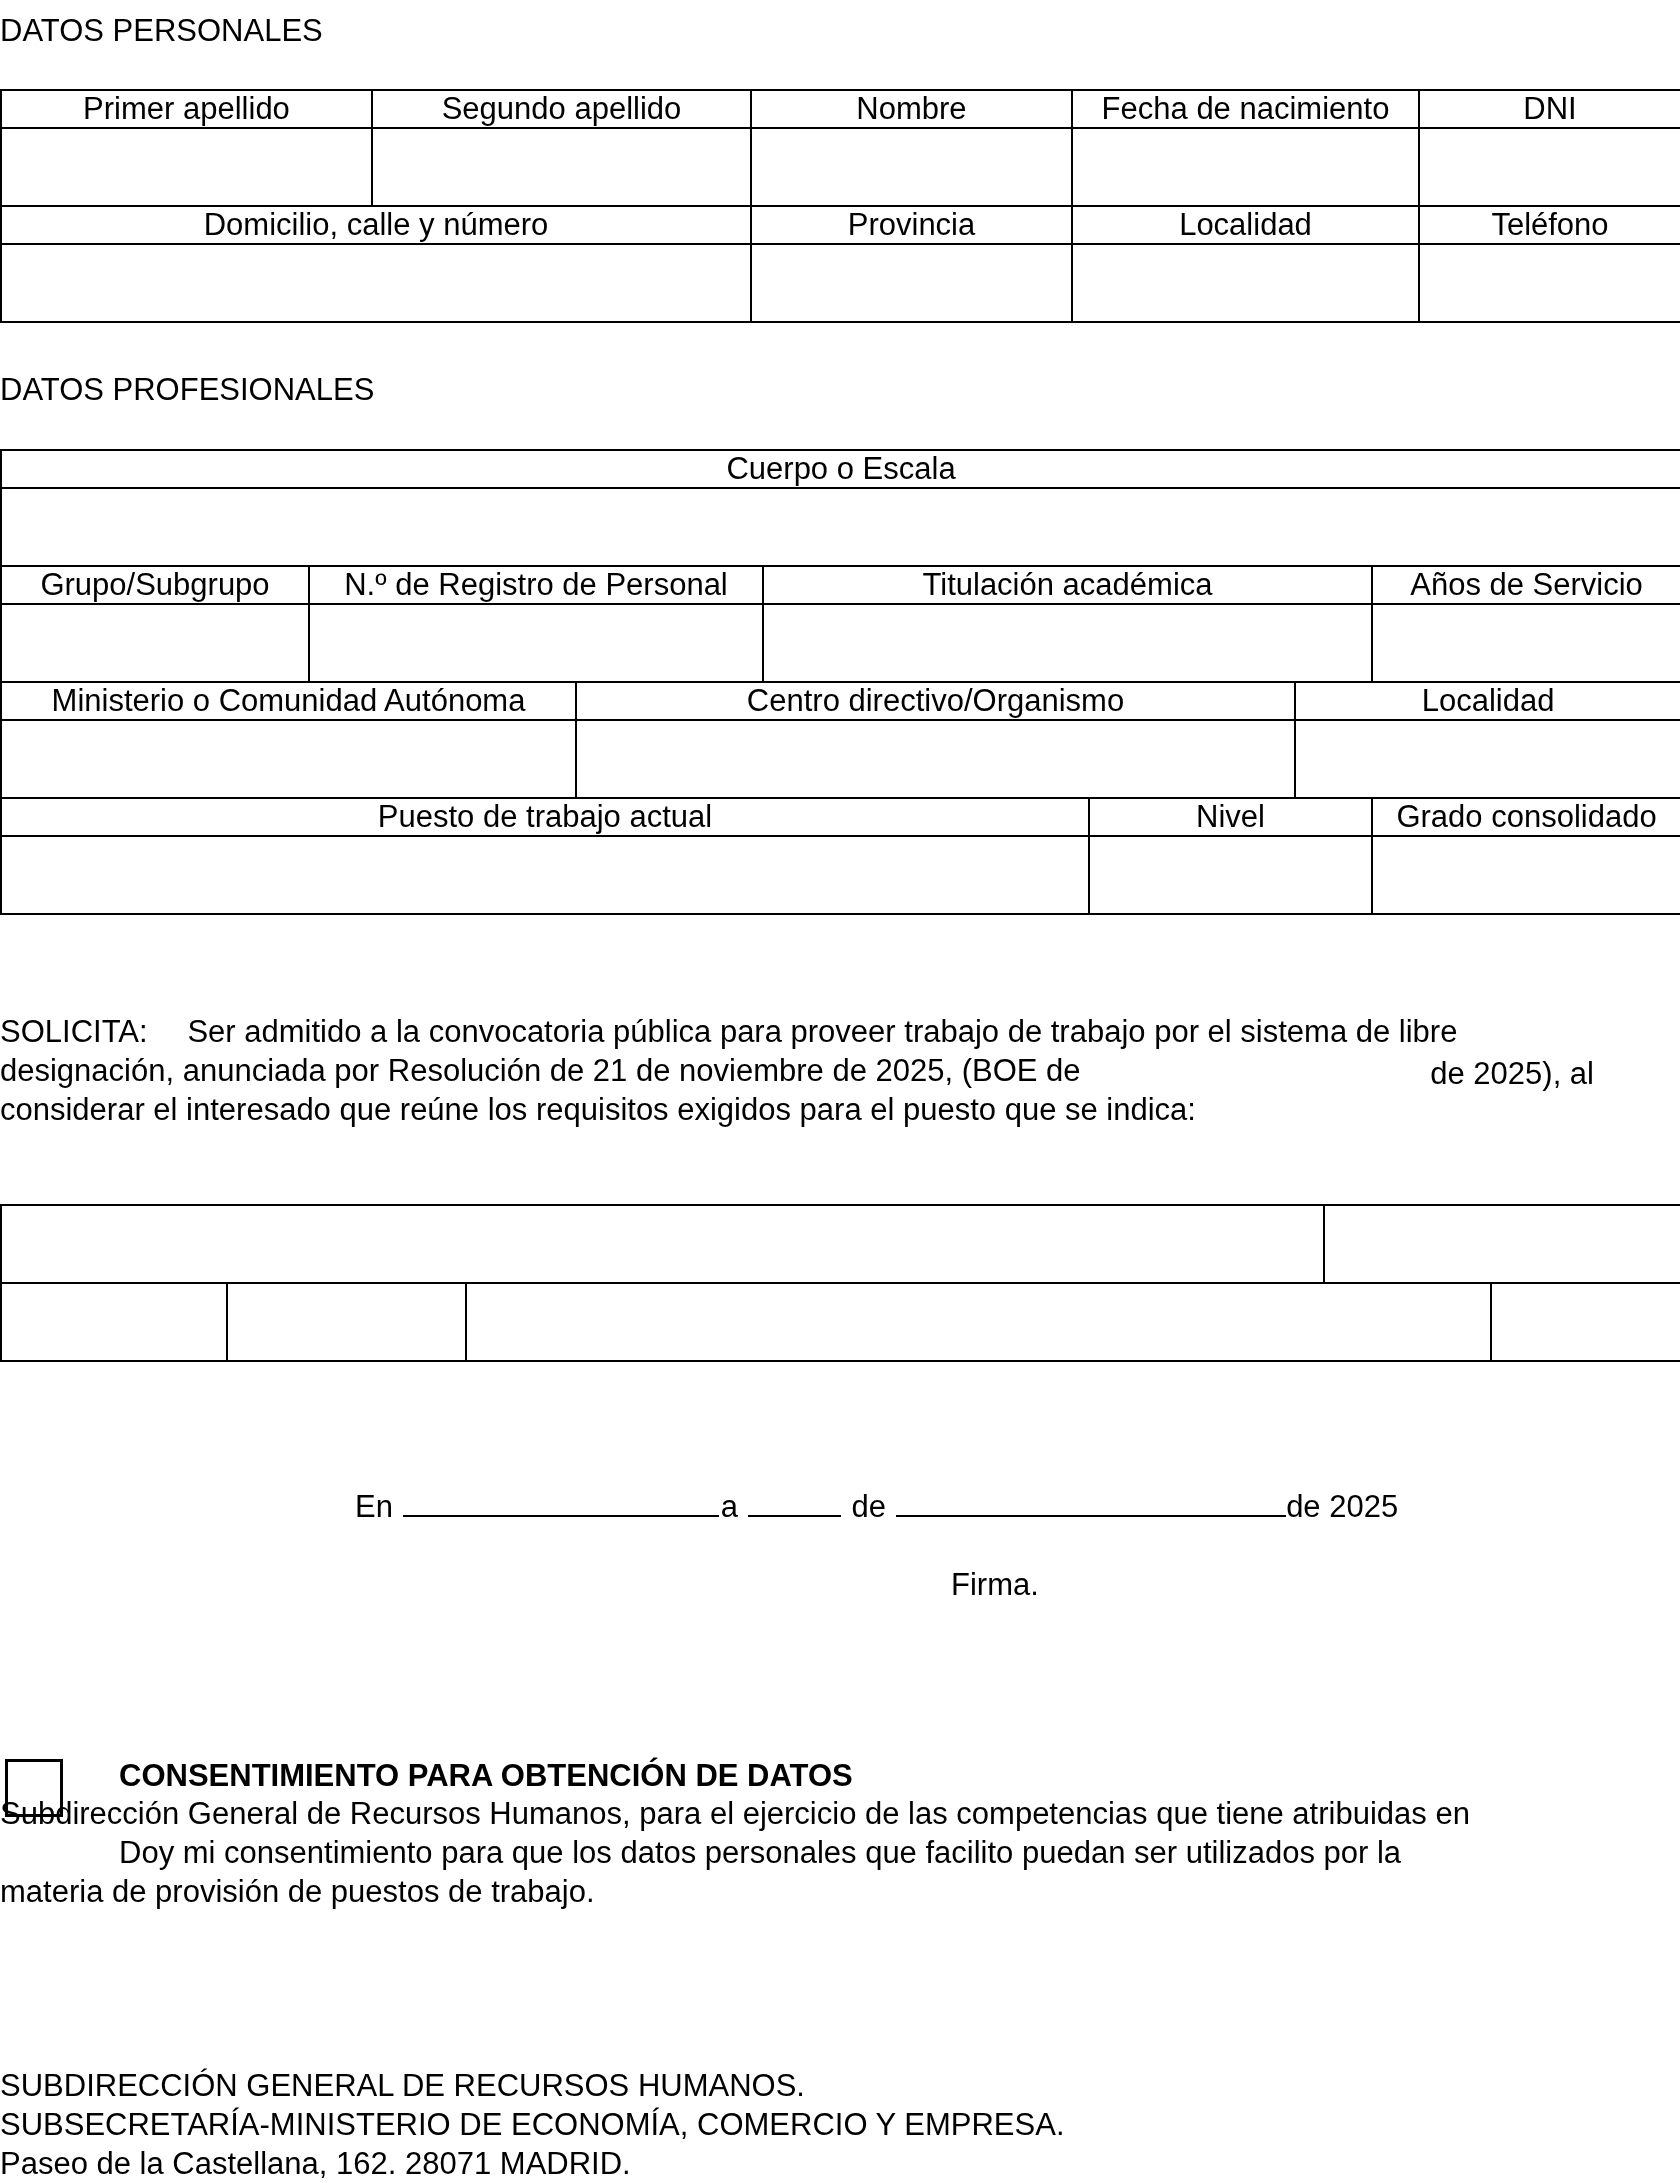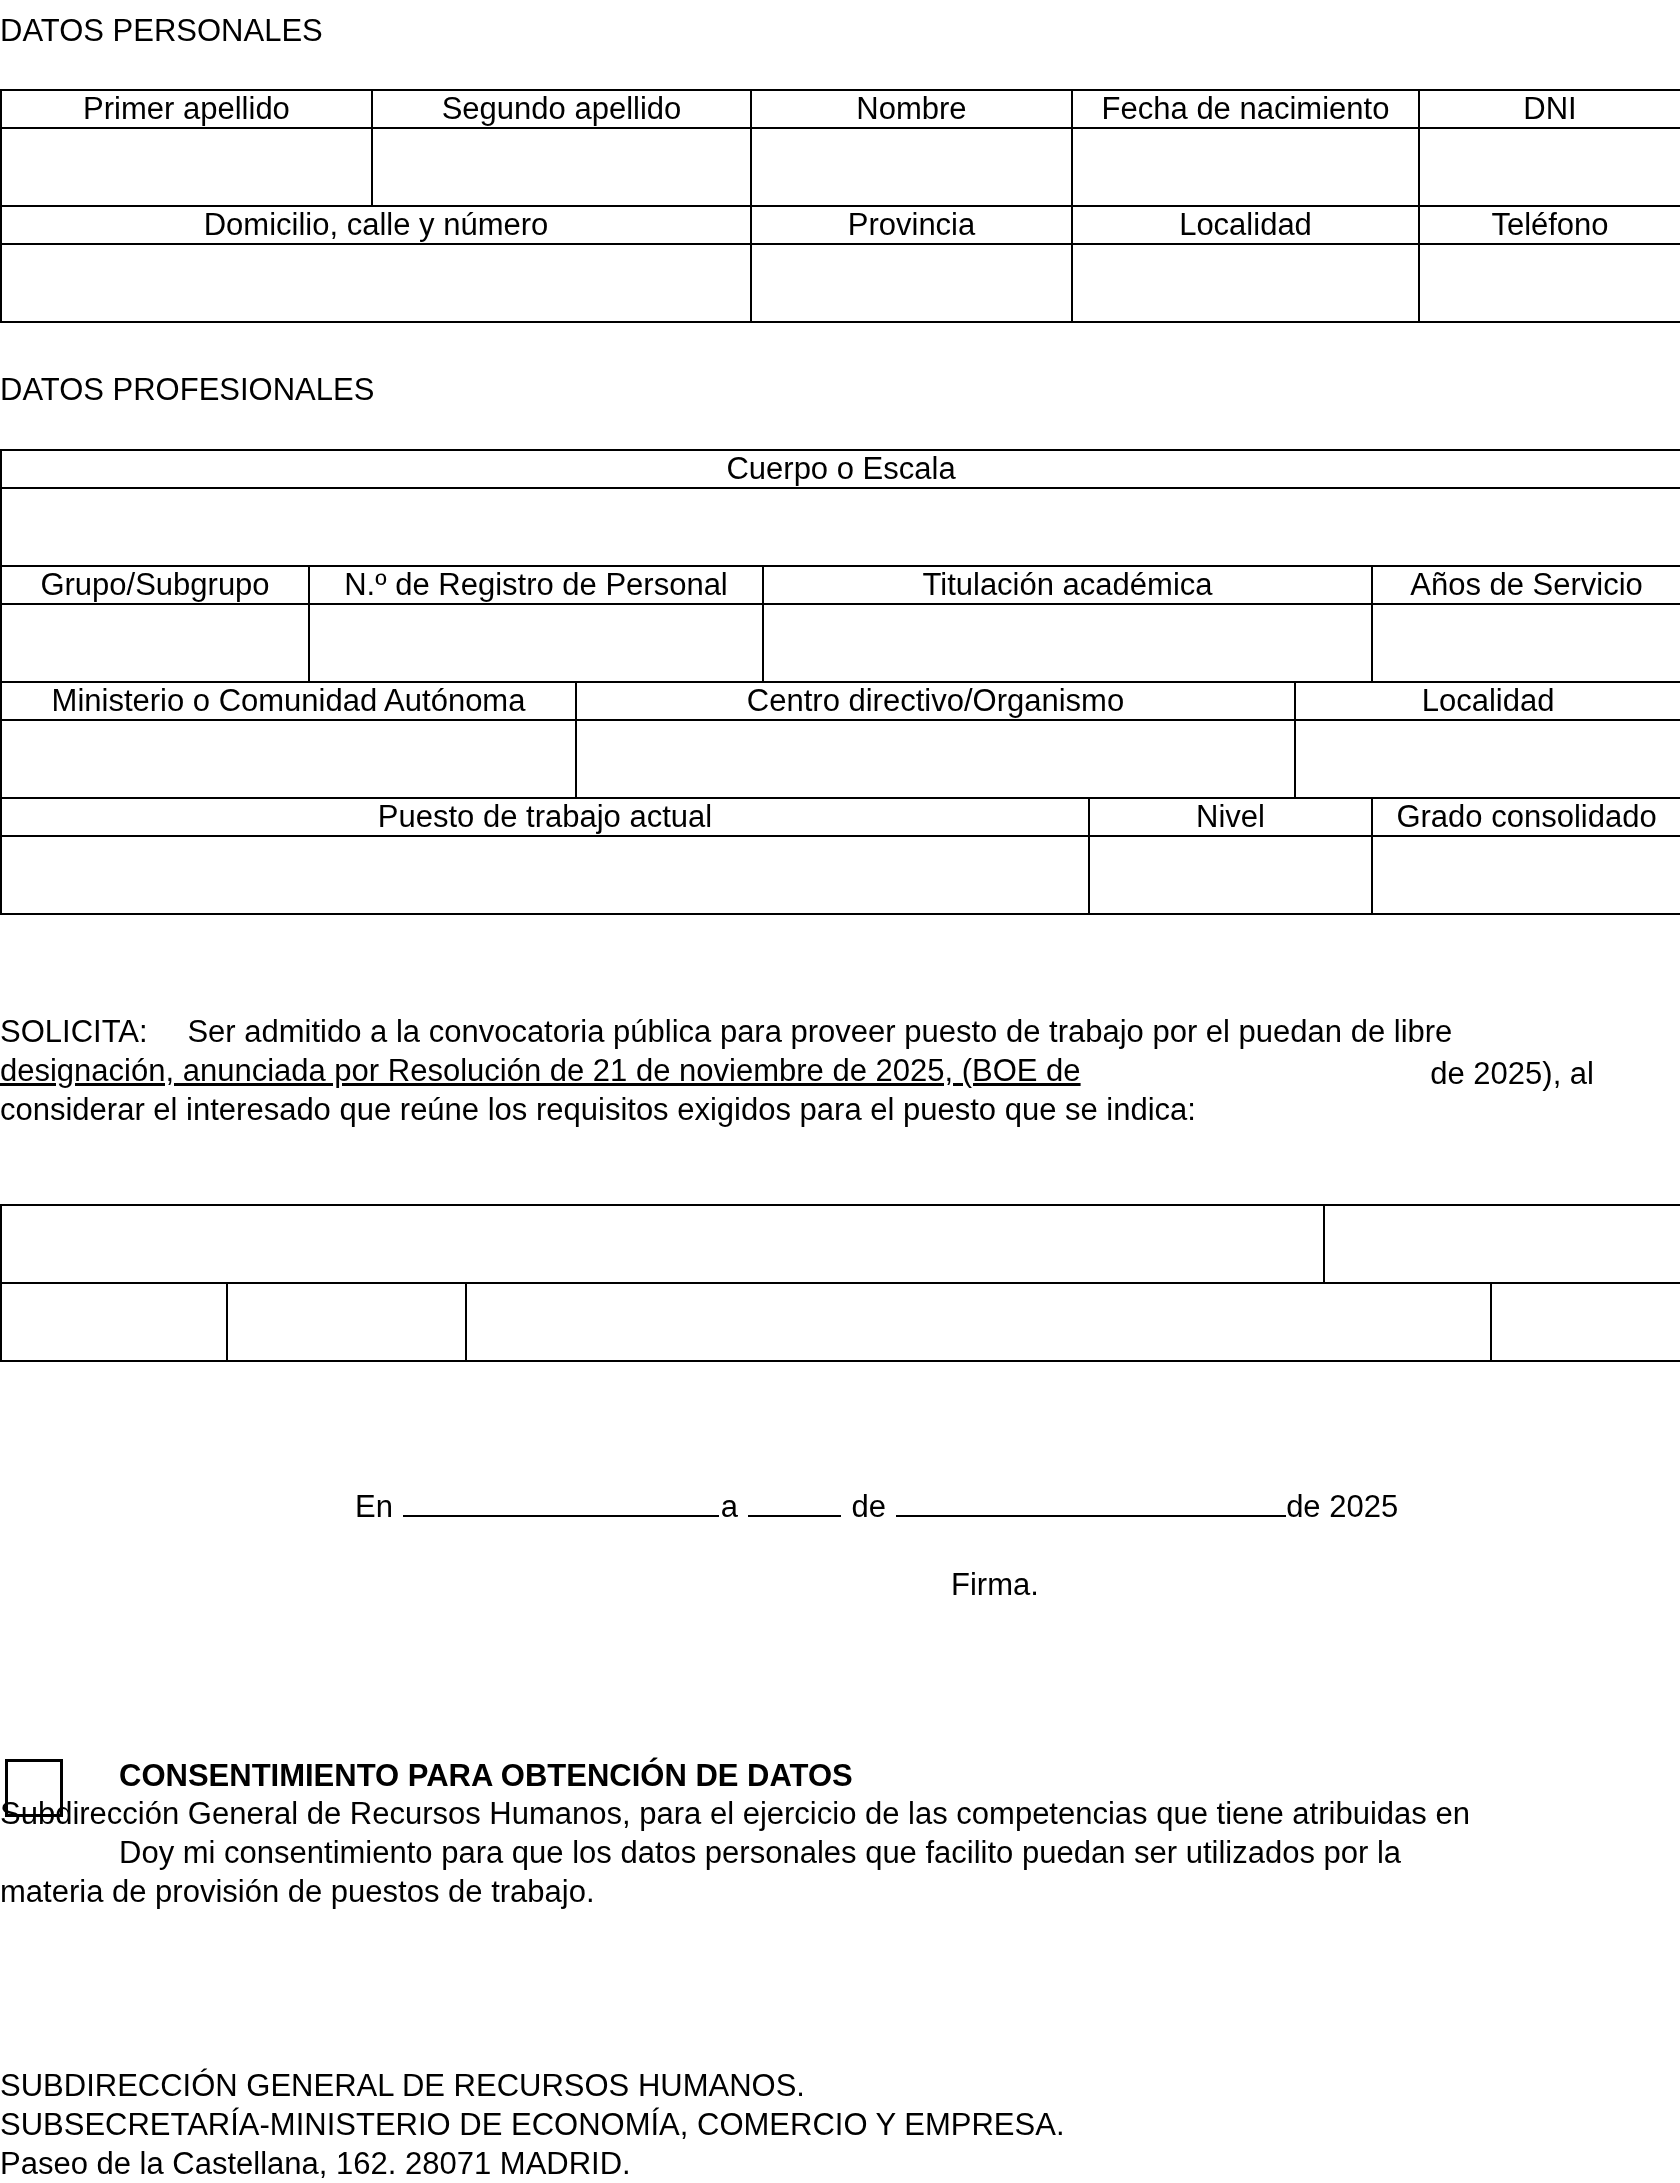--- a/index.html
+++ b/index.html
@@ -122,24 +122,24 @@
     <td></td>
   </tr>
 </tbody>
   </table>
 
 <div class="para" style="top:1012px; width:1594px;">
   <div class="justify" style="white-space:nowrap; display:flex; justify-content:space-between;">
     <span style="white-space:nowrap;">
       <span>SOLICITA:</span>
       <span style="display:inline-block; width:22.6px;"></span>
-      <span>Ser admitido a la convocatoria pública para proveer puesto de trabajo por el puedan de libre</span>
+      <span>Ser admitido a la convocatoria pública para proveer trabajo de trabajo por el sistema de libre</span>
     </span>
   </div>
-  <div style="white-space:nowrap; position:relative; height:39px;text-decoration:underline;">
+  <div style="white-space:nowrap; position:relative; height:39px;">
     <span>designación, anunciada por Resolución de 21 de noviembre de 2025, (BOE de</span>
     <span style="position:absolute; right:0; top:3px;">de 2025), al</span>
   </div>
   <div style="white-space:nowrap;">considerar el interesado que reúne los requisitos exigidos para el puesto que se indica:</div>
 </div>
 
 <table class="form" style="top:1204px;">
   <colgroup>
     <col style="width:226px">
       <col style="width:239px">

